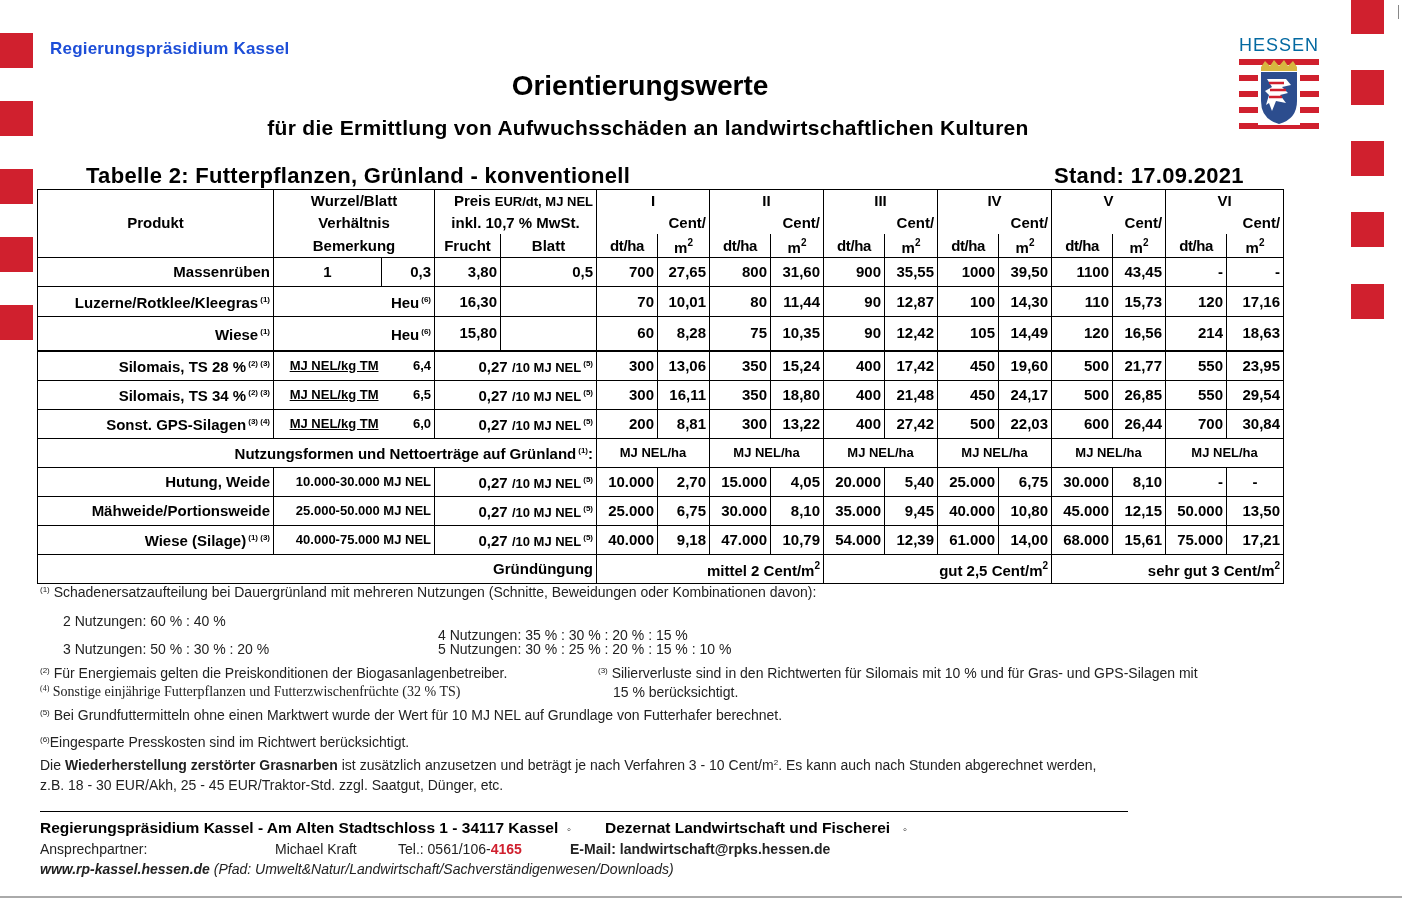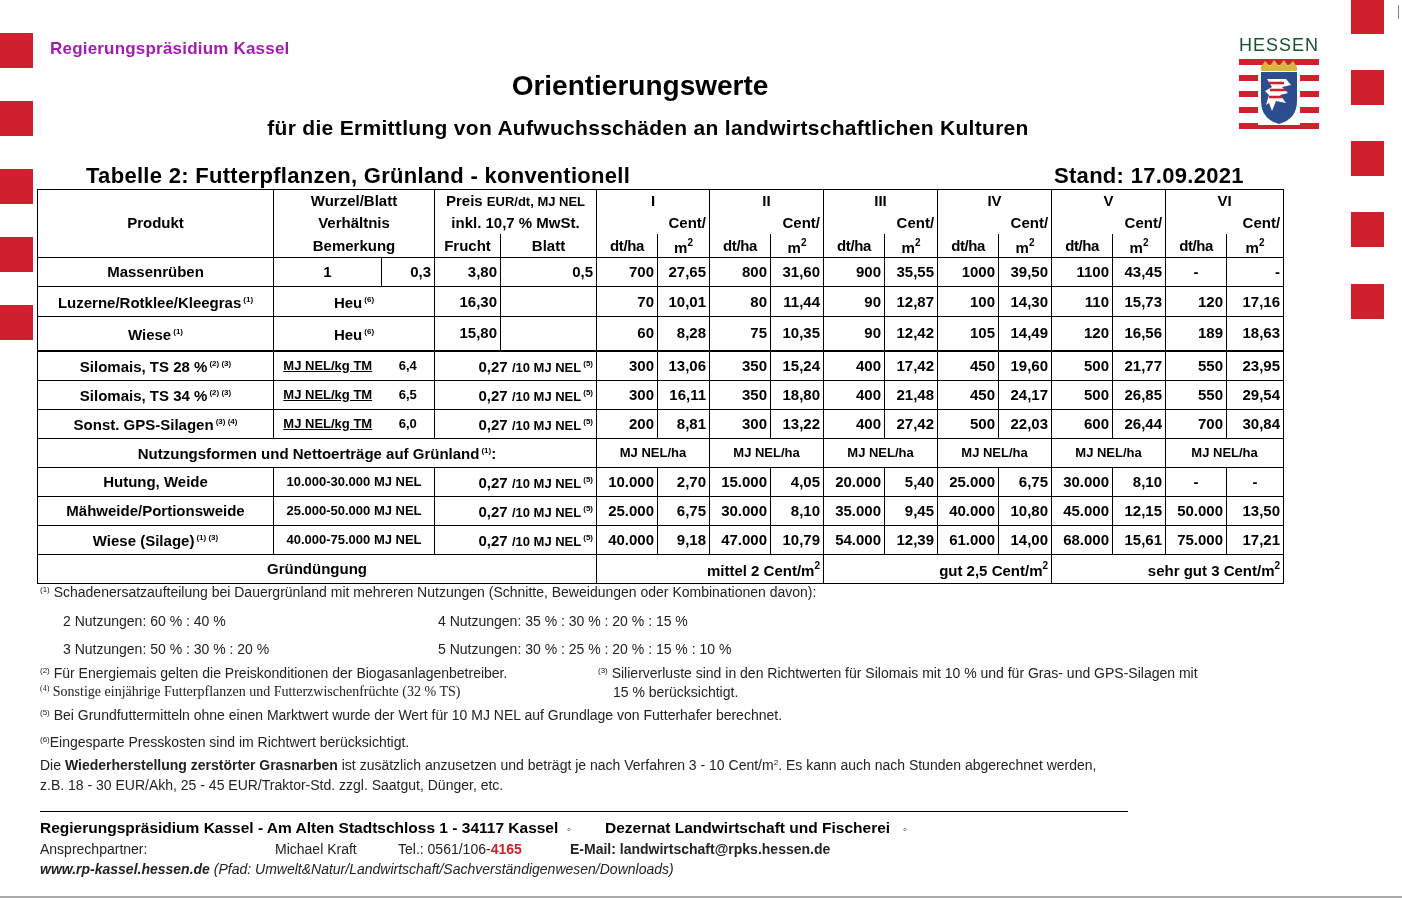--- a/index.html
+++ b/index.html
@@ -3,26 +3,26 @@
 <meta charset="utf-8">
 <style>
   html, body { margin: 0; padding: 0; }
   body {
     width: 1402px; height: 900px; position: relative; overflow: hidden;
     background: #ffffff; color: #000;
     font-family: "Liberation Sans", sans-serif;
   }
   .red-sq { position: absolute; background: #d0202e; width: 33px; height: 35px; }
   .rp-header {
-    position: absolute; left: 50px; top: 39px; color: #a21caf;
+    position: absolute; left: 50px; top: 39px; color: #1d4ed8;
     font-weight: bold; font-size: 17px; letter-spacing: 0.2px;
   }
   .hessen-logo { position: absolute; left: 1236px; top: 35px; width: 86px; height: 100px; }
   .hessen-text {
-    color: #14532d; font-size: 18px; letter-spacing: 1px; text-align: center;
+    color: #0369a1; font-size: 18px; letter-spacing: 1px; text-align: center;
     line-height: 20px; height: 22px;
   }
   .title {
     position: absolute; left: 0; width: 1280px; top: 70px; text-align: center;
     font-weight: bold; font-size: 28px;
   }
   .subtitle {
     position: absolute; left: 0; width: 1296px; top: 116px; text-align: center;
     font-weight: bold; font-size: 21px; letter-spacing: 0.3px;
   }
@@ -41,21 +41,21 @@
     border: 1px solid #000; padding: 0 3px; white-space: nowrap; overflow: hidden;
     height: 28px; line-height: 18px;
   }
   table.main tr.hdr td { height: 22px; font-size: 15px; }
   table.main td.nb-b { border-bottom: none; }
   table.main td.nb-t { border-top: none; }
   table.main td.nb-l { border-left: none; }
   table.main td.nb-r { border-right: none; text-decoration: underline; }
   .r { text-align: right; }
   .c { text-align: center; }
-  .l { text-align: center; }
+  .l { text-align: right; }
   .small { font-size: 13px; }
   .narrow { letter-spacing: -0.4px; }
   sup.fn { font-size: 8px; font-weight: bold; vertical-align: 6px; margin-left: 2px; }
   sup.sq { font-size: 10px; vertical-align: 7px; }
   tr.thick td { border-bottom: 2px solid #000; }
   .notes { position: absolute; left: 40px; font-size: 14px; color: #222; }
   .notes sup { font-size: 8px; vertical-align: 5px; }
   .hr-line { position: absolute; left: 40px; top: 811px; width: 1088px; border-top: 1px solid #000; }
   .footer-bold { position: absolute; left: 40px; top: 819px; font-weight: bold; font-size: 15.5px; }
   .dezernat { position: absolute; left: 605px; top: 819px; font-weight: bold; font-size: 15.5px; }
@@ -214,21 +214,21 @@
         <td class="r"><span>60</span></td>
         <td class="r"><span>8,28</span></td>
         <td class="r"><span>75</span></td>
         <td class="r"><span>10,35</span></td>
         <td class="r"><span>90</span></td>
         <td class="r"><span>12,42</span></td>
         <td class="r"><span>105</span></td>
         <td class="r"><span>14,49</span></td>
         <td class="r"><span>120</span></td>
         <td class="r"><span>16,56</span></td>
-        <td class="r"><span>189</span></td>
+        <td class="r"><span>214</span></td>
         <td class="r"><span>18,63</span></td>
       </tr>
       <tr class="row">
         <td class="l"><span>Silomais, TS 28 %</span><sup class="fn">(2) (3)</sup></td>
         <td class="l small nb-r"><span>MJ NEL/kg TM</span></td>
         <td class="l small nb-l"><span>6,4</span></td>
         <td class="r" colspan="2" style="text-align:right"><span>0,27</span> <span class="small"><span>/10 MJ NEL</span></span><sup class="fn">(5)</sup></td>
         <td class="r"><span>300</span></td>
         <td class="r"><span>13,06</span></td>
         <td class="r"><span>350</span></td>
@@ -342,21 +342,21 @@
         <td class="l" colspan="5"><span>Gründüngung</span></td>
         <td class="r" colspan="4"><span>mittel  2 Cent/m</span><sup class="sq">2</sup></td>
         <td class="r" colspan="4"><span>gut  2,5 Cent/m</span><sup class="sq">2</sup></td>
         <td class="r" colspan="4"><span>sehr gut  3 Cent/m</span><sup class="sq">2</sup></td>
       </tr>
     </tbody>
 </table>
 
 <div class="notes" style="top:584px;"><sup>(1)</sup> <span>Schadenersatzaufteilung bei Dauergrünland mit mehreren Nutzungen (Schnitte, Beweidungen oder Kombinationen davon):</span></div>
 <div class="notes" style="left:63px;top:613px;">2 Nutzungen:  60 % : 40 %</div>
-<div class="notes" style="left:438px;top:613px;">4 Nutzungen:  35 % : 30 % : 20 % : 15 %</div>
+<div class="notes" style="left:438px;top:627px;">4 Nutzungen:  35 % : 30 % : 20 % : 15 %</div>
 <div class="notes" style="left:63px;top:641px;">3 Nutzungen:  50 % : 30 % : 20 %</div>
 <div class="notes" style="left:438px;top:641px;">5 Nutzungen:  30 % : 25 % : 20 % : 15 % : 10 %</div>
 <div class="notes" style="top:665px;"><sup>(2)</sup> <span>Für Energiemais gelten die Preiskonditionen der Biogasanlagenbetreiber.</span></div>
 <div class="notes" style="left:598px;top:665px;"><sup>(3)</sup> <span>Silierverluste sind in den Richtwerten für Silomais mit 10 % und für Gras- und GPS-Silagen mit</span></div>
 <div class="notes" style="left:613px;top:684px;">15 % berücksichtigt.</div>
 <div class="notes" style="top:684px;font-family:Liberation Serif, serif;"><sup>(4)</sup> <span>Sonstige einjährige Futterpflanzen und Futterzwischenfrüchte (32 % TS)</span></div>
 <div class="notes" style="top:707px;"><sup>(5)</sup> <span>Bei Grundfuttermitteln ohne einen Marktwert wurde der Wert für 10 MJ NEL auf Grundlage von Futterhafer berechnet.</span></div>
 <div class="notes" style="top:734px;"><sup>(6)</sup><span>Eingesparte Presskosten sind im Richtwert berücksichtigt.</span></div>
 <div class="notes" style="top:757px;">
   <span>Die </span><b>Wiederherstellung zerstörter Grasnarben</b><span> ist zusätzlich anzusetzen und beträgt je nach Verfahren 3 - 10 Cent/m</span><sup>2</sup><span>. Es kann auch nach Stunden abgerechnet werden,</span>

